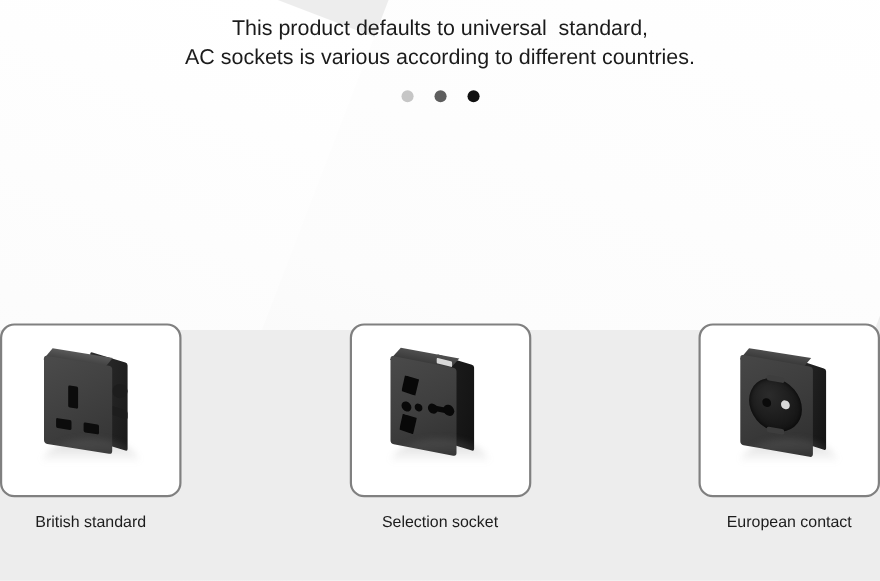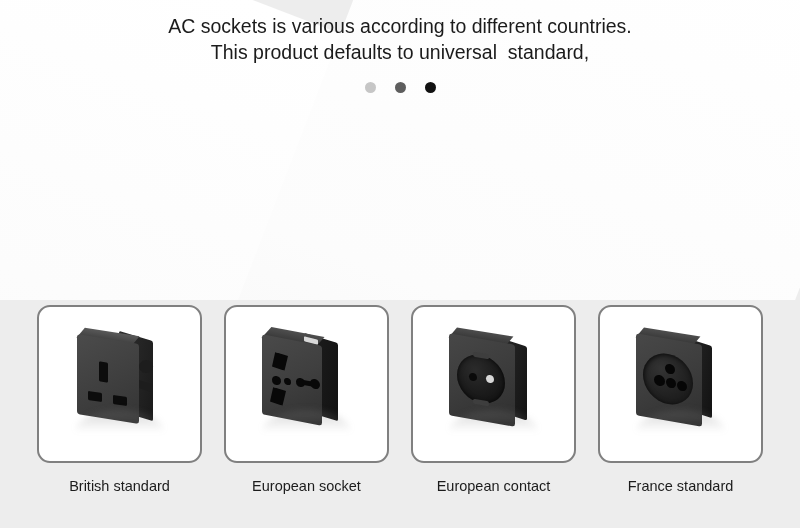--- a/index.html
+++ b/index.html
@@ -90,23 +90,23 @@
     height: 11px;
     border-radius: 50%;
     display: inline-block;
   }
 
   
   .cards {
     position: absolute;
     left: 0;
     right: 0;
-    top: 305px;
+    top: 294px;
     display: flex;
-    justify-content: center;
+    justify-content: space-between;
     gap: 22px;
     z-index: 6;
   }
   .card-wrap {
     width: 165px;
     display: flex;
     flex-direction: column;
     align-items: center;
   }
   .card {
@@ -307,22 +307,22 @@
 <div id="stage">
 
   <div class="bg-base"></div>
   <div class="bg-band"></div>
   <div class="bg-band2"></div>
   <div class="bg-floor"></div>
 
   <div class="header">
 
     <div class="subtitle">
+      <div>This product defaults to universal  standard,</div>
       <div>AC sockets is various according to different countries.</div>
-      <div>This product defaults to universal  standard,</div>
     </div>
 
     <div class="dots">
       <span class="dot" style="background: rgb(198, 198, 198);"></span>
       <span class="dot" style="background: rgb(94, 94, 94);"></span>
       <span class="dot" style="background: rgb(17, 17, 17);"></span>
     </div>
   </div>
 
   <div class="cards">
@@ -361,21 +361,21 @@
             <div class="un-hole un-tri2"></div>
             <div class="un-hole un-r1"></div>
             <div class="un-hole un-r2"></div>
             <div class="un-hole un-r3"></div>
             <div class="un-hole un-bar"></div>
             <div class="un-hole un-r4"></div>
             <div class="reflection"></div>
           </div>
         </div>
       </div>
-      <div class="card-label">European socket</div>
+      <div class="card-label">Selection socket</div>
     </div>
 
     <div class="card-wrap">
       <div class="card">
         <div class="sock-stage">
           <div class="sock">
             <div class="eu-side"></div>
             <div class="eu-top"></div>
             <div class="eu-face"></div>
             <div class="eu-recess"></div>
@@ -383,33 +383,15 @@
             <div class="eu-clip eu-clipB"></div>
             <div class="eu-pin eu-pinL"></div>
             <div class="eu-pin eu-pinR"></div>
             <div class="reflection"></div>
           </div>
         </div>
       </div>
       <div class="card-label">European contact</div>
     </div>
 
-    <div class="card-wrap">
-      <div class="card">
-        <div class="sock-stage">
-          <div class="sock">
-            <div class="fr-side"></div>
-            <div class="fr-top"></div>
-            <div class="fr-face"></div>
-            <div class="fr-recess"></div>
-            <div class="fr-hole fr-h1"></div>
-            <div class="fr-hole fr-h2"></div>
-            <div class="fr-hole fr-h3"></div>
-            <div class="fr-hole fr-h4"></div>
-            <div class="reflection"></div>
-          </div>
-        </div>
-      </div>
-      <div class="card-label">France standard</div>
-    </div>
 
   </div>
 </div>
 
 </body></html>

